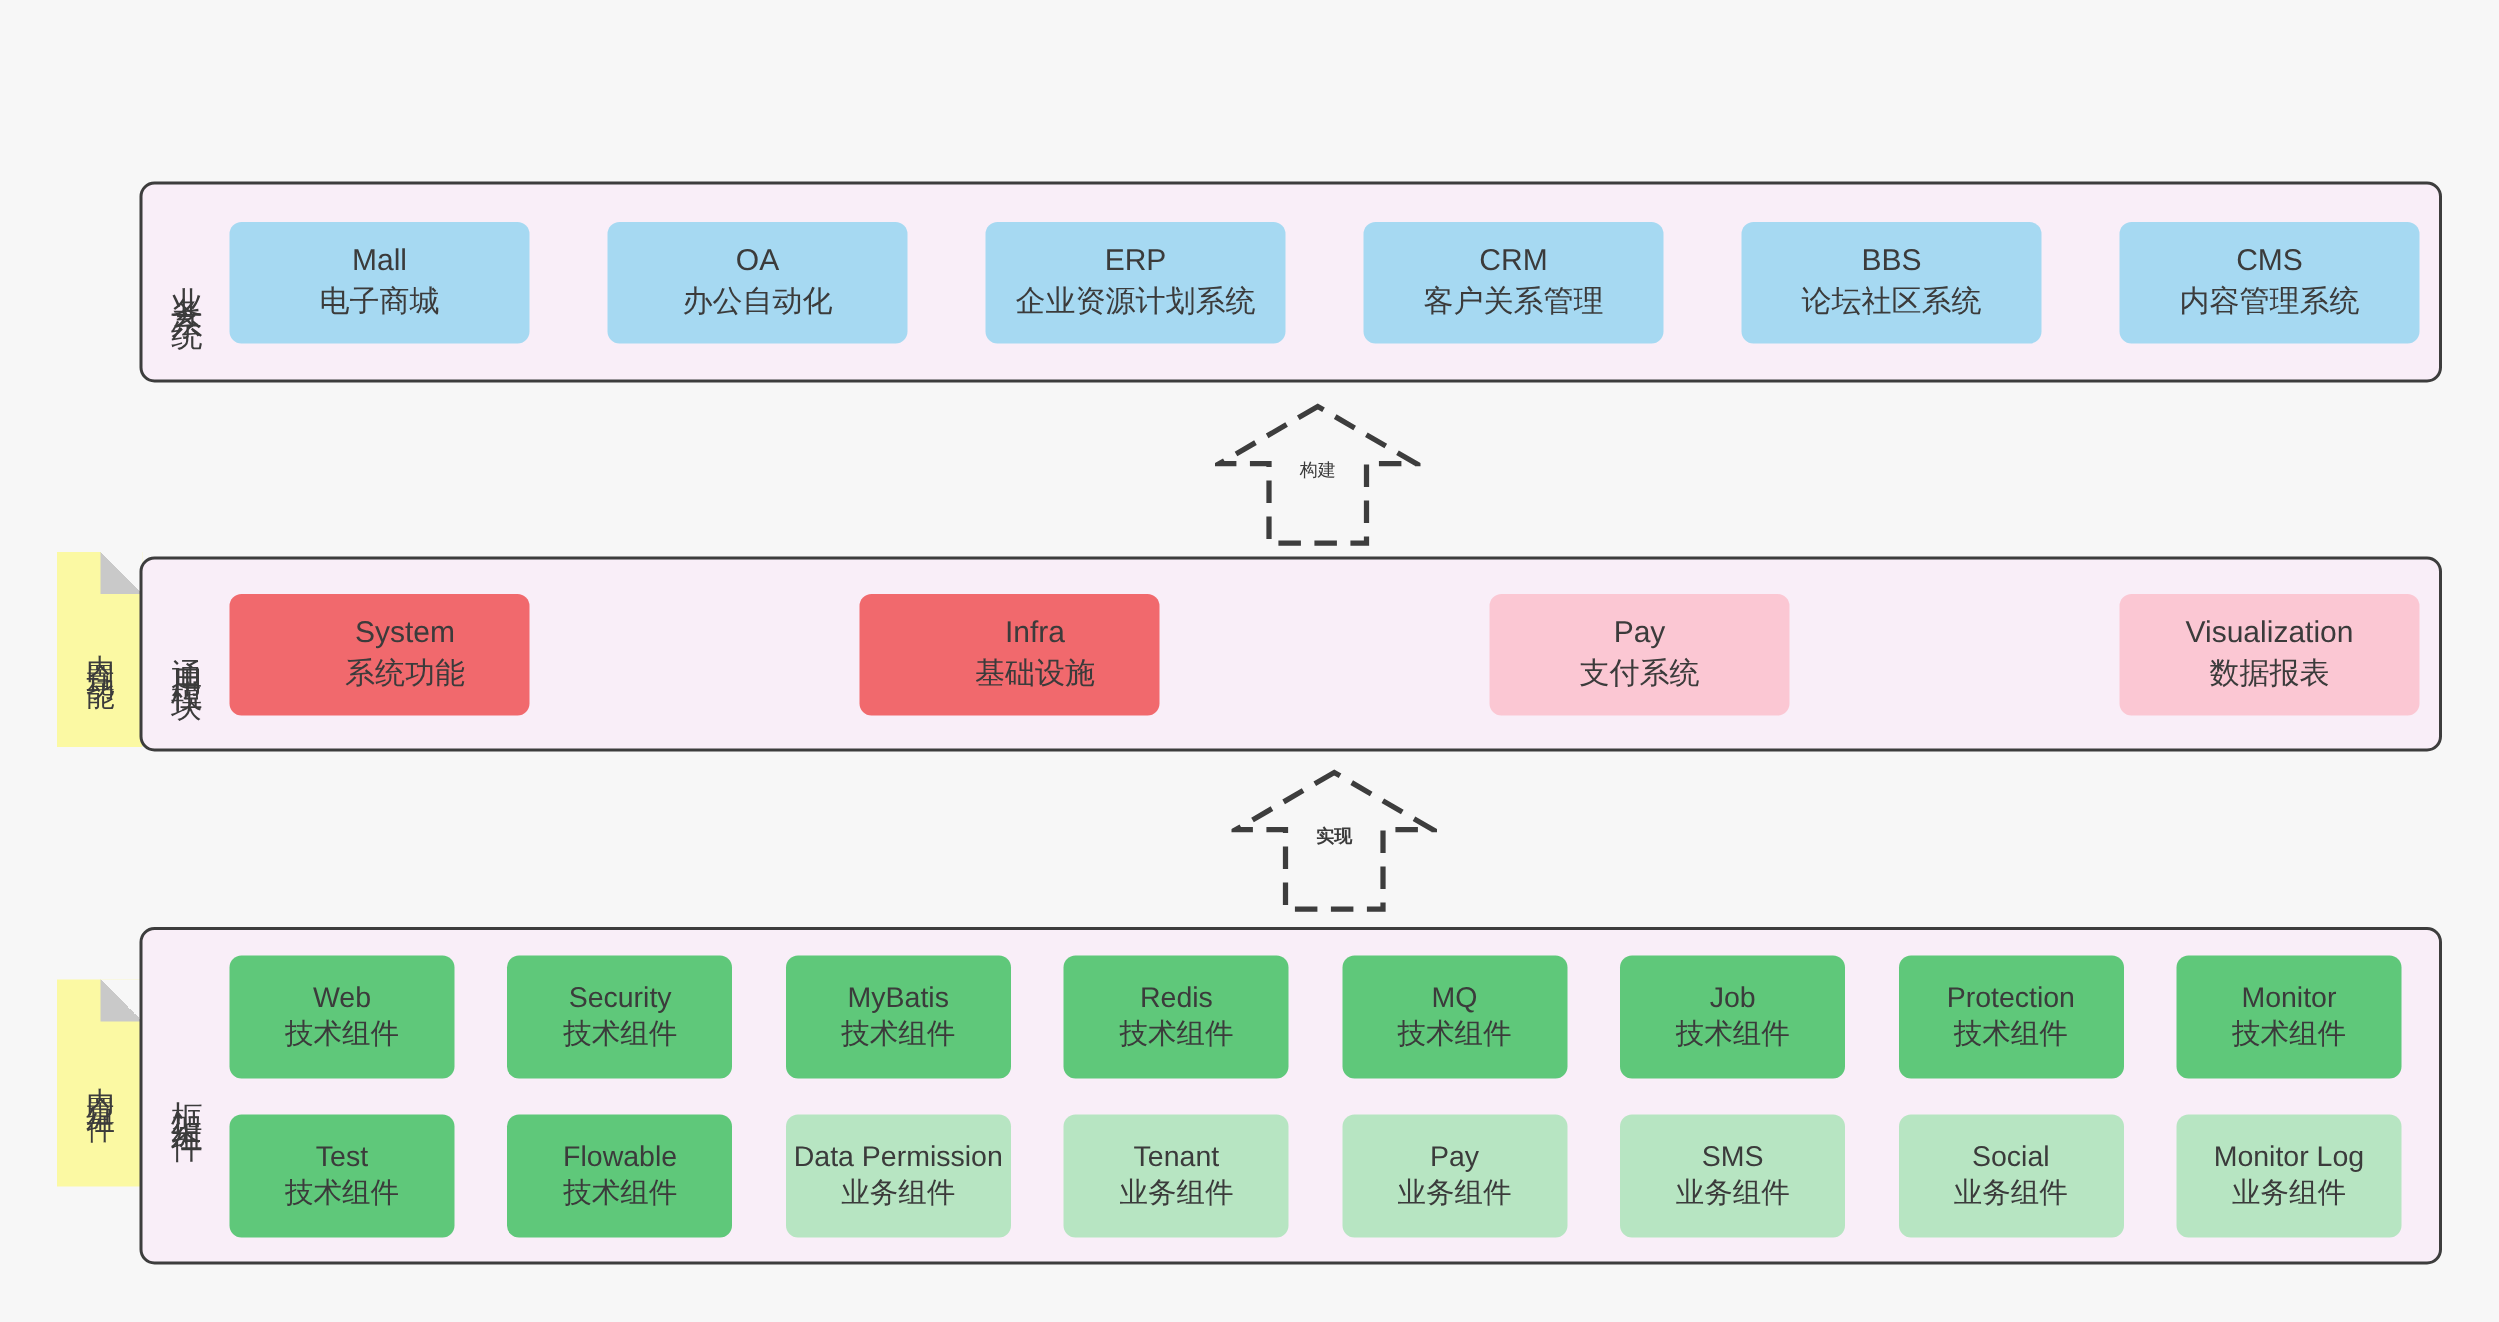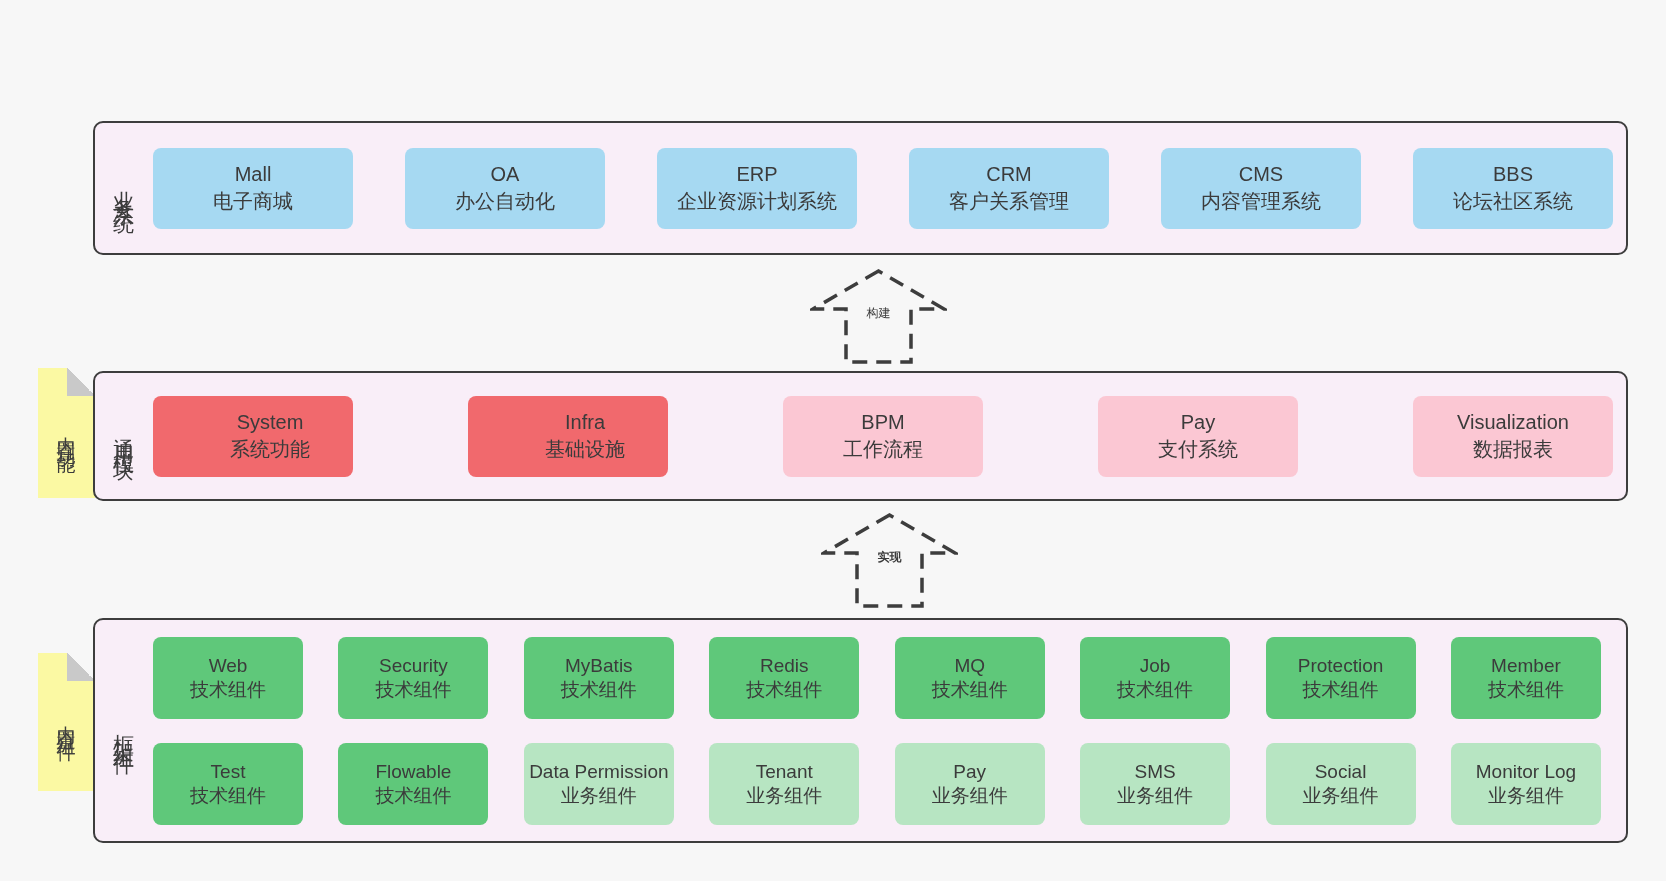--- a/index.html
+++ b/index.html
@@ -89,26 +89,26 @@
     </div>
     <div class="box big v-blue">
       <div>ERP</div>
       <div>企业资源计划系统</div>
     </div>
     <div class="box big v-blue">
       <div>CRM</div>
       <div>客户关系管理</div>
     </div>
     <div class="box big v-blue">
+      <div>BBS</div>
+      <div>论坛社区系统</div>
+    </div>
+    <div class="box big v-blue">
       <div>CMS</div>
       <div>内容管理系统</div>
-    </div>
-    <div class="box big v-blue">
-      <div>BBS</div>
-      <div>论坛社区系统</div>
     </div>
   </div>
 </div>
 
 <div class="arrow" id="arrow-build">
   <svg viewBox="0 0 137 97">
     <path class="arrow-path" d="M68.5 3 L3 41 L36 41 L36 94 L101 94 L101 41 L134 41 Z"></path>
   </svg>
   <span class="arrow-label">构建</span>
 </div>
@@ -120,24 +120,20 @@
   <div class="boxes">
     <div class="box big v-red">
       <div>System</div>
       <div>系统功能</div>
     </div>
     <div class="box big v-red">
       <div>Infra</div>
       <div>基础设施</div>
     </div>
     <div class="box big v-pink">
-      <div>BPM</div>
-      <div>工作流程</div>
-    </div>
-    <div class="box big v-pink">
       <div>Pay</div>
       <div>支付系统</div>
     </div>
     <div class="box big v-pink">
       <div>Visualization</div>
       <div>数据报表</div>
     </div>
   </div>
 </div>
 
@@ -176,21 +172,21 @@
       </div>
       <div class="box small v-green">
         <div>Job</div>
         <div>技术组件</div>
       </div>
       <div class="box small v-green">
         <div>Protection</div>
         <div>技术组件</div>
       </div>
       <div class="box small v-green">
-        <div>Member</div>
+        <div>Monitor</div>
         <div>技术组件</div>
       </div>
     </div>
     <div class="row">
       <div class="box small v-green">
         <div>Test</div>
         <div>技术组件</div>
       </div>
       <div class="box small v-green">
         <div>Flowable</div>

